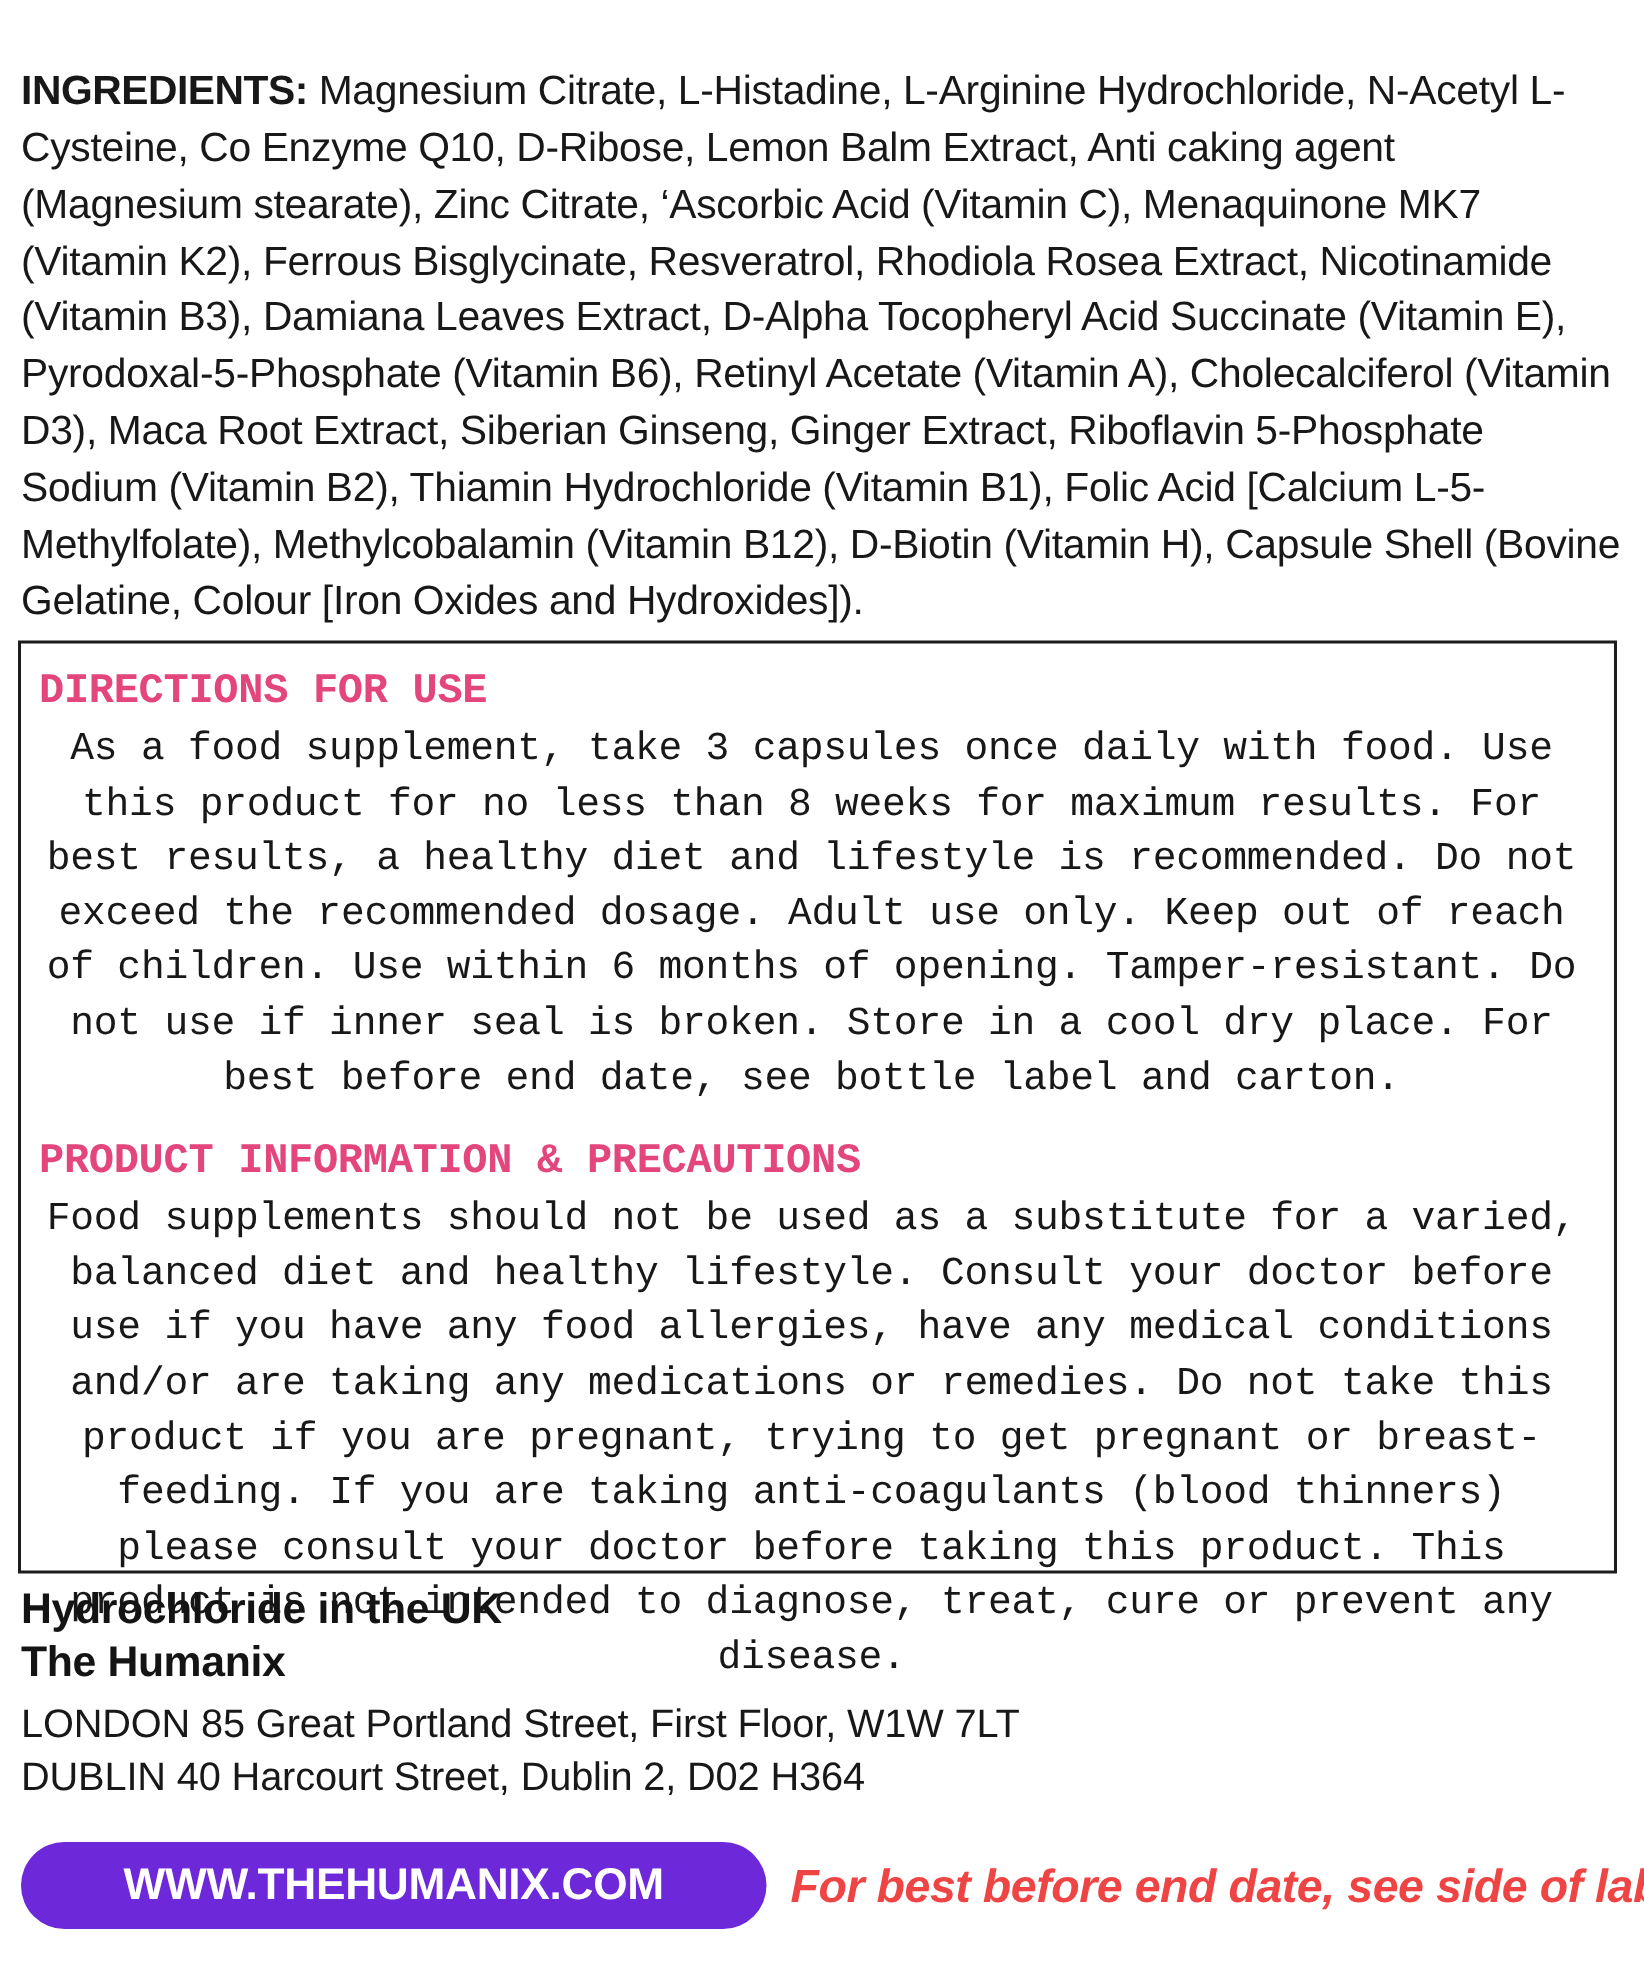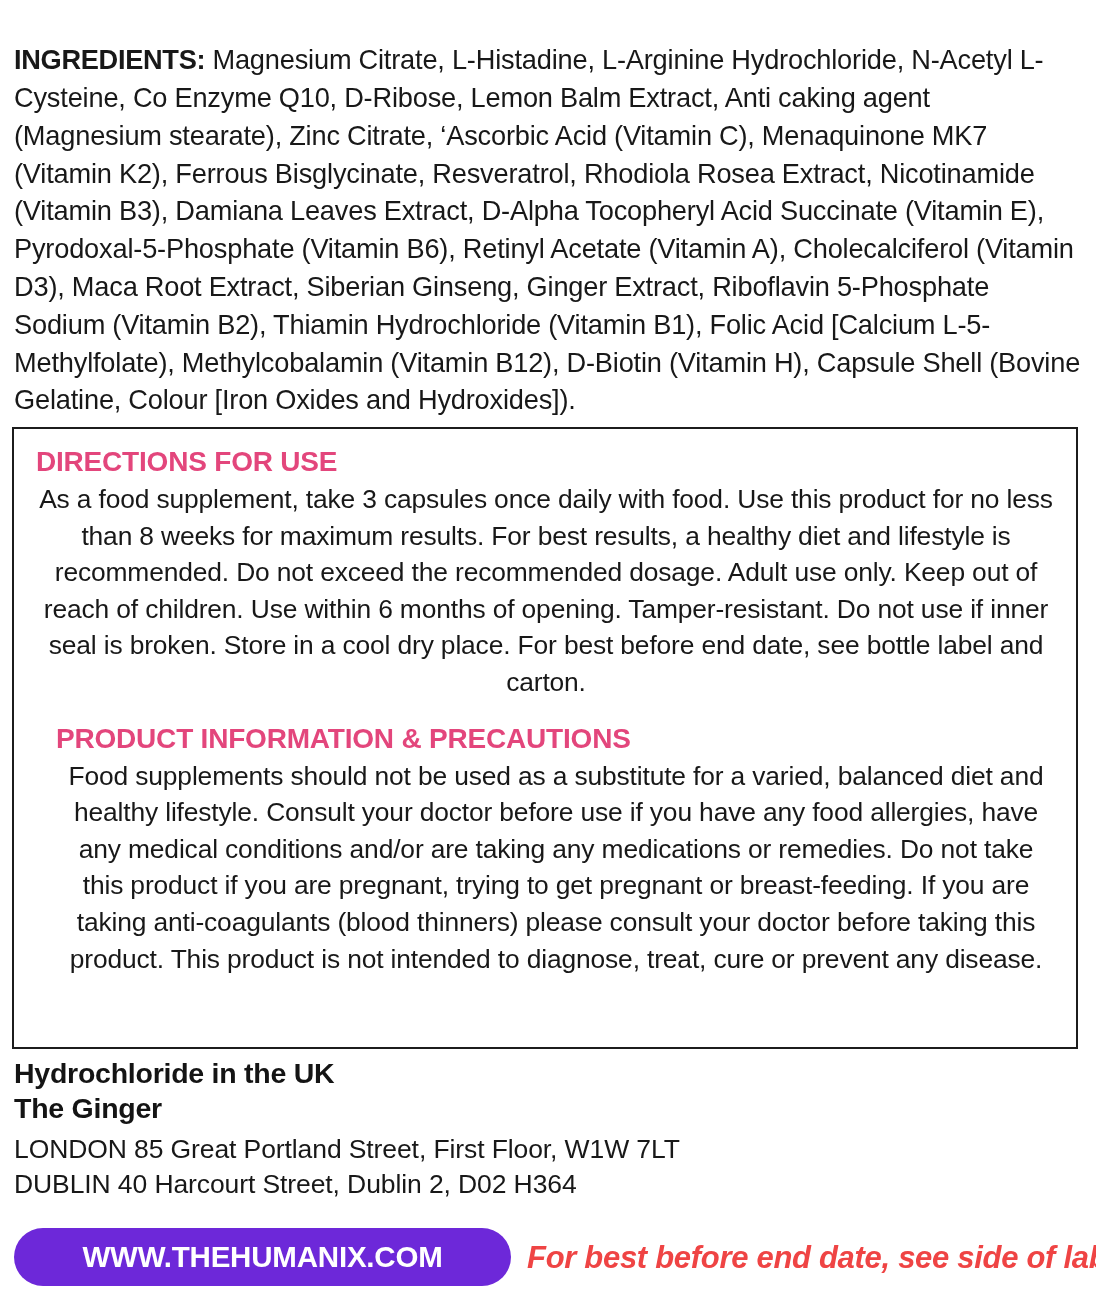--- a/index.html
+++ b/index.html
@@ -46,21 +46,22 @@
 
   
   .info-box {
     position: absolute;
     left: 12px;
     top: 427px;
     width: 1066px;
     height: 622px;
     border: 2px solid #1c1c1c;
     background: #ffffff;
-    padding: 16px 20px 10px 22px;
+    padding: 16px 20px 10px 12px;
+    font-family: Liberation Mono, monospace;
   }
 
   .section-heading {
     color: #e3467c;
     font-weight: 700;
     font-size: 28px;
     line-height: 34px;
     letter-spacing: -0.2px;
     margin: 0 0 2px 0;
     text-transform: uppercase;
@@ -68,21 +69,20 @@
   .section-body {
     font-size: 26.4px;
     line-height: 36.6px;
     letter-spacing: -0.15px;
     color: #181818;
     margin: 0;
     text-align: center;
   }
   .section-block + .section-block {
     margin-top: 21px;
-    margin-left: 20px;
   }
 
   
   .manufacturer {
     position: absolute;
     left: 14px;
     top: 1056px;
     width: 1068px;
   }
   .mfg-line {
@@ -157,21 +157,21 @@
 
     <div class="section-block">
       <h2 class="section-heading">PRODUCT INFORMATION &amp; PRECAUTIONS</h2>
       <p class="section-body">Food supplements should not be used as a substitute for a varied, balanced diet and healthy lifestyle. Consult your doctor before use if you have any food allergies, have any medical conditions and/or are taking any medications or remedies. Do not take this product if you are pregnant, trying to get pregnant or breast-feeding. If you are taking anti-coagulants (blood thinners) please consult your doctor before taking this product. This product is not intended to diagnose, treat, cure or prevent any disease.</p>
     </div>
 
   </div>
 
   <div class="manufacturer">
     <div class="mfg-line">Hydrochloride in the UK</div>
-    <div class="mfg-line">The Ginger</div>
+    <div class="mfg-line">The Humanix</div>
     <div class="address-block">
       <div class="address-line">LONDON 85 Great Portland Street, First Floor, W1W 7LT</div>
       <div class="address-line">DUBLIN 40 Harcourt Street, Dublin 2, D02 H364</div>
     </div>
   </div>
 
   <div class="footer-bar">
     <div class="url-pill">WWW.THEHUMANIX.COM</div>
     <div class="bbe-note">For best before end date, see side of label</div>
   </div>

